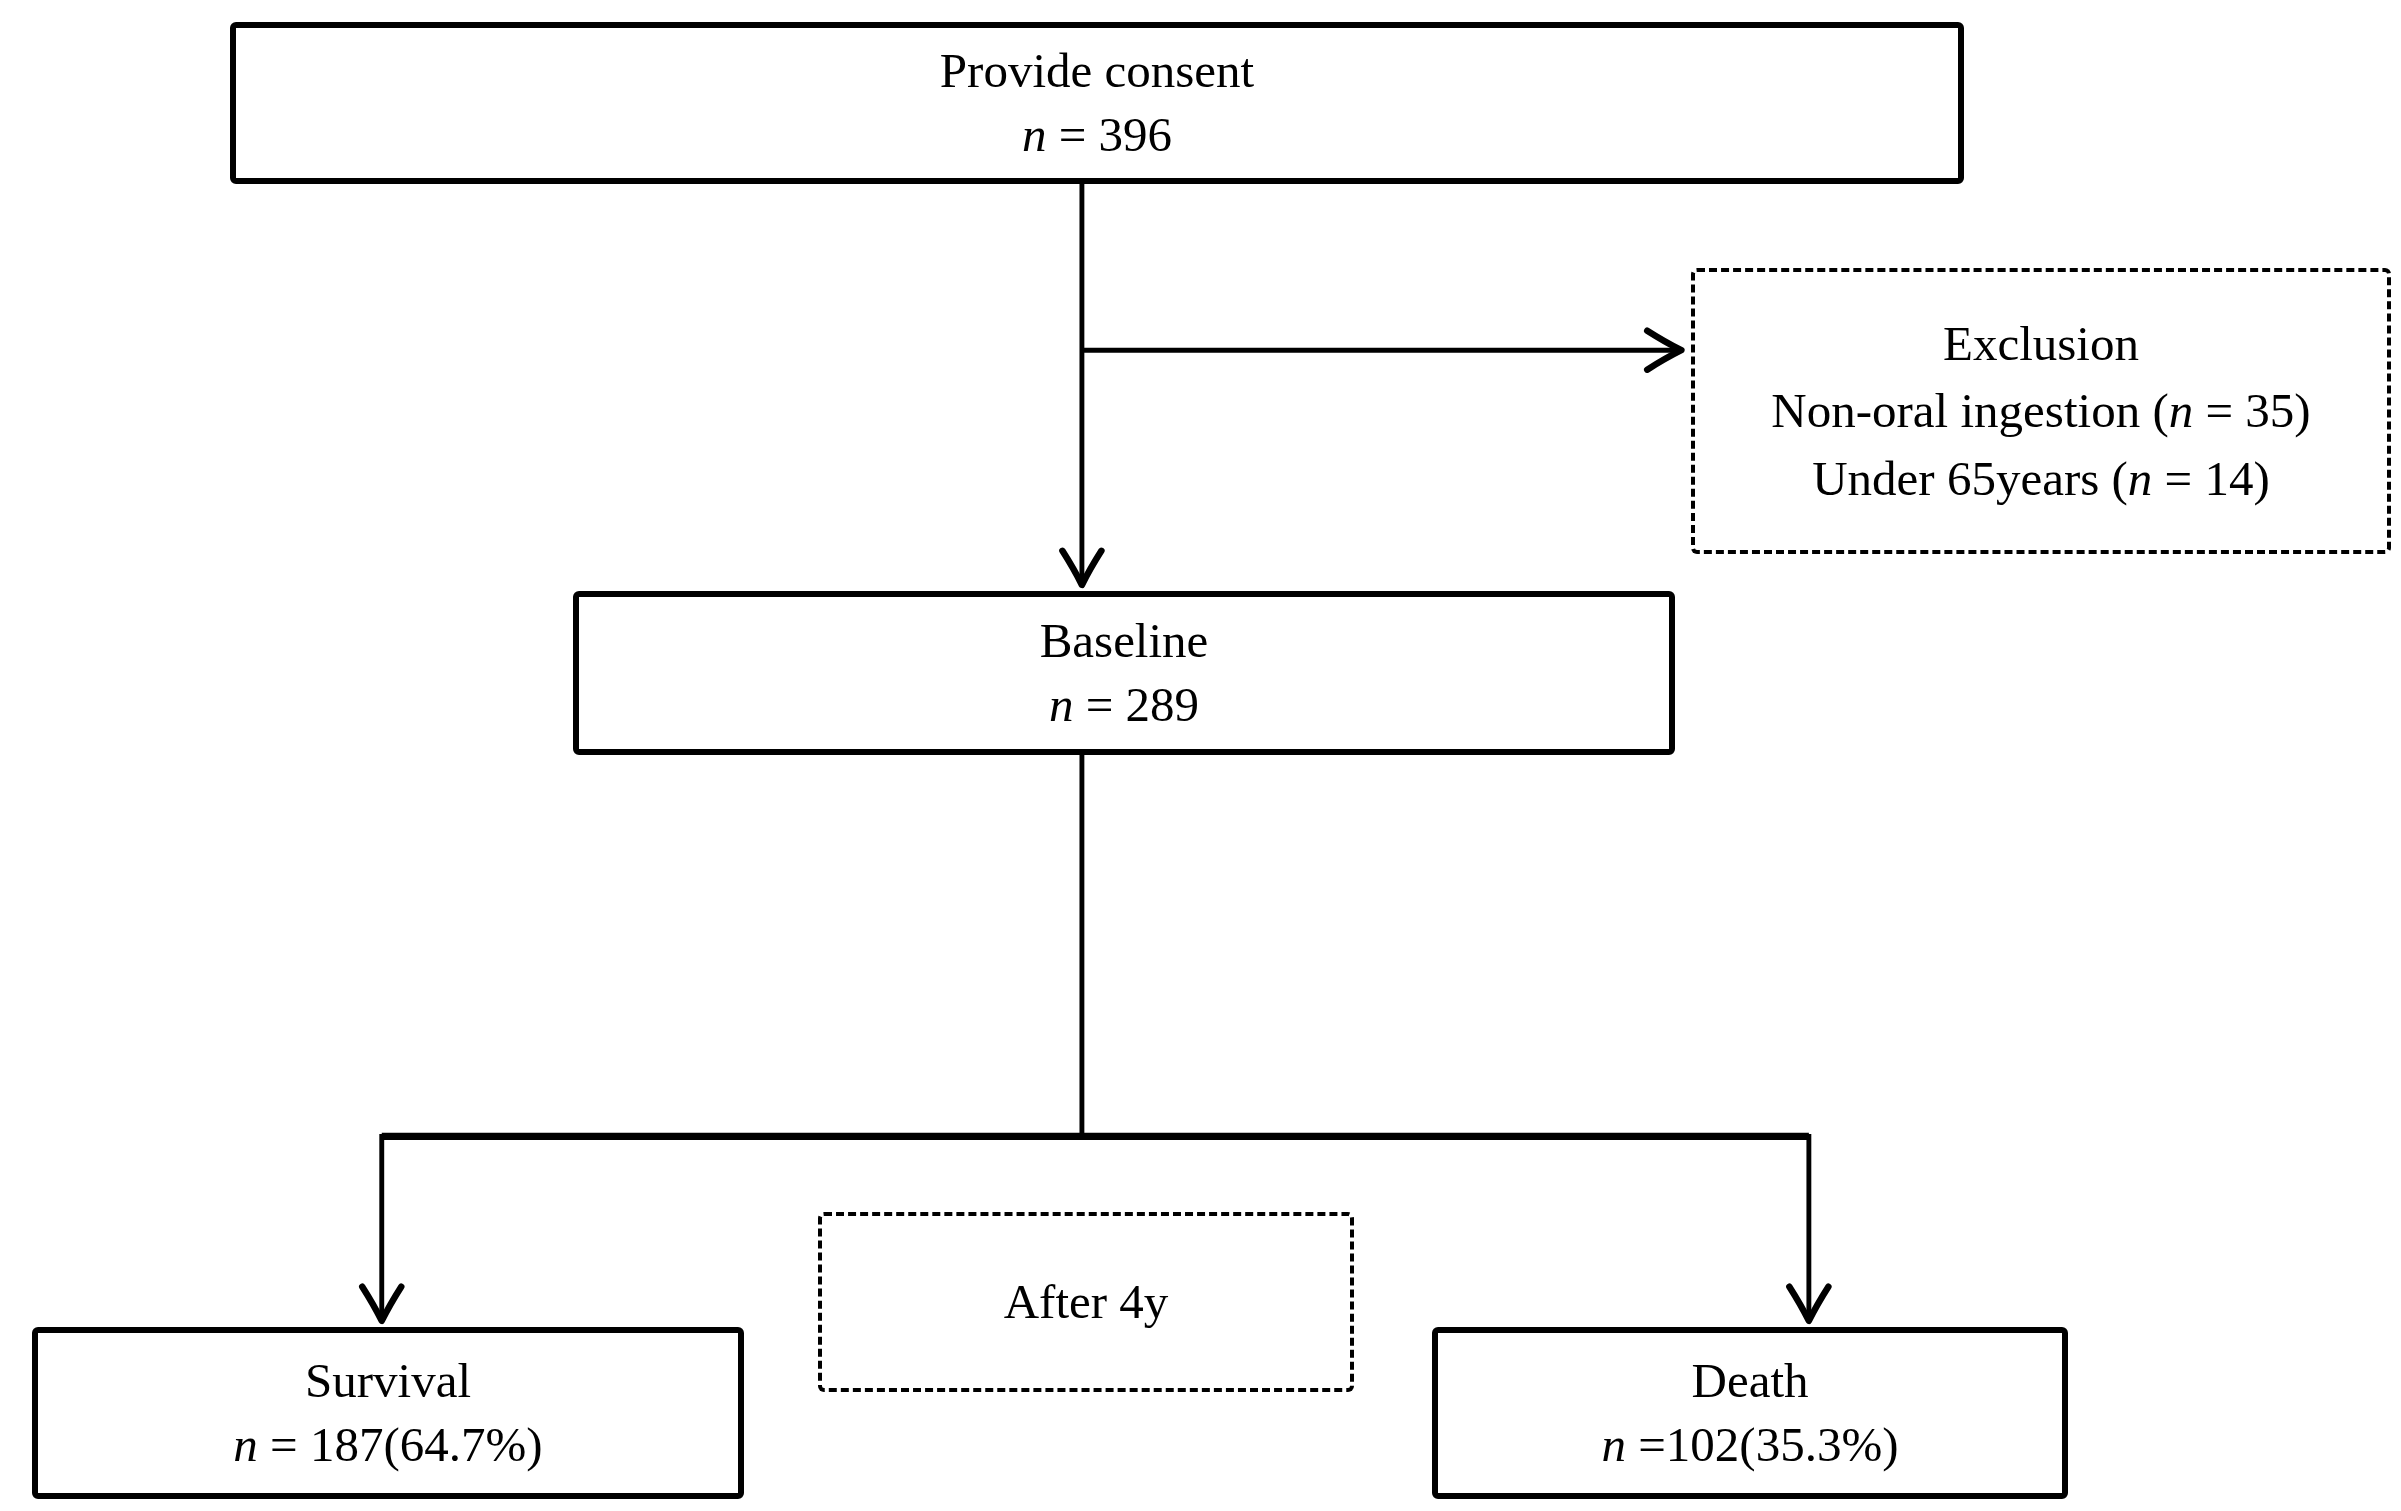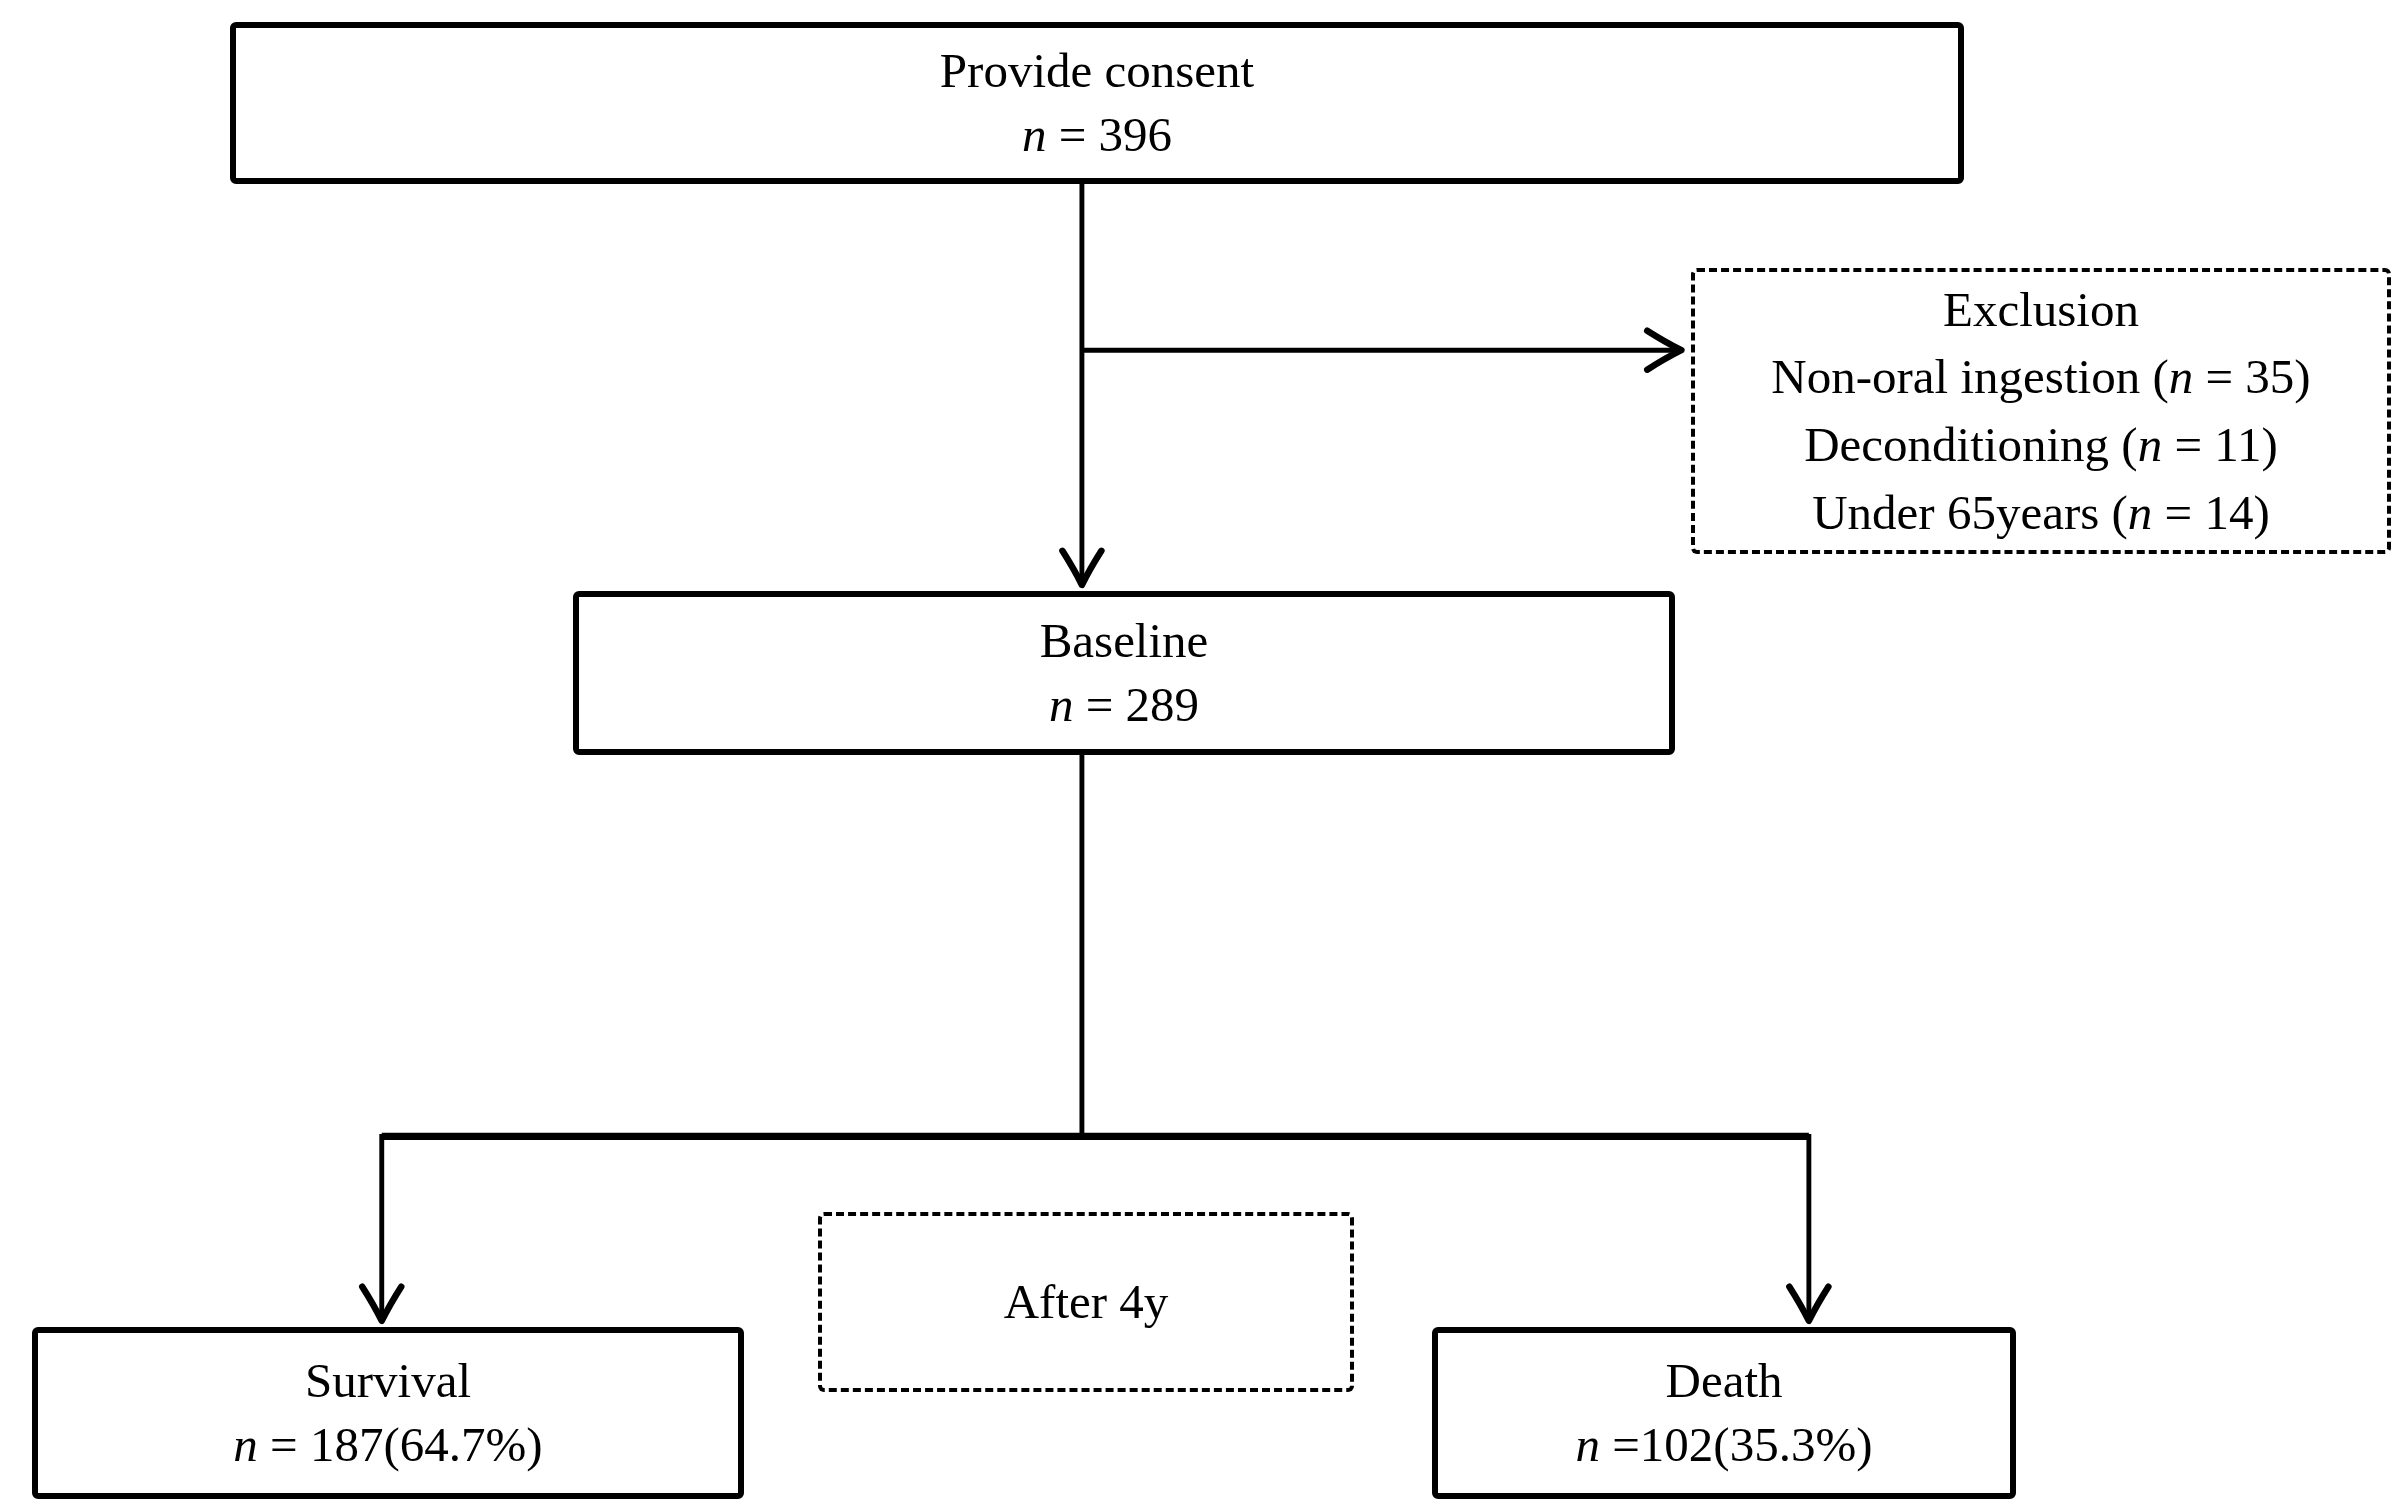--- a/index.html
+++ b/index.html
@@ -42,21 +42,21 @@
   .box.dashed { border: 4.1px dashed #000000; z-index: 0; }
   .box .bline { white-space: nowrap; }
   i { font-style: italic; }
 
   
   #box-consent  { left: 230px;  top: 22px;   width: 1734px; height: 162px; }
   #box-exclusion{ left: 1691px; top: 268px;  width: 700px;  height: 286px; line-height: 1.38; }
   #box-baseline { left: 573px;  top: 591px;  width: 1102px; height: 164px; }
   #box-after4y  { left: 818px; top: 1212px; width: 536px;  height: 180px; text-align: right; }
   #box-survival { left: 32px;   top: 1327px; width: 712px;  height: 172px; }
-  #box-death    { left: 1432px; top: 1327px; width: 584px;  height: 172px; }
+  #box-death    { left: 1432px; top: 1327px; width: 636px;  height: 172px; }
 </style>
 </head>
 <body>
 
 <div class="canvas">
 
   <svg class="connectors" viewBox="0 0 2956 1860" xmlns="http://www.w3.org/2000/svg" aria-hidden="true">
     <defs>
       <marker id="arrow" markerUnits="userSpaceOnUse" markerWidth="64" markerHeight="64" refX="50" refY="32" orient="auto">
         <path d="M8,8 Q30,22 50,32 Q30,42 8,56" fill="none" stroke="#000000" stroke-width="8" stroke-linecap="round" stroke-linejoin="round"></path>
@@ -77,21 +77,20 @@
   </svg>
 
   <div class="box solid" id="box-consent">
     <div class="bline">Provide consent</div>
     <div class="bline"><i>n</i><span> = 396</span></div>
   </div>
 
   <div class="box dashed" id="box-exclusion">
     <div class="bline">Exclusion</div>
     <div class="bline"><span>Non-oral ingestion (</span><i>n</i><span> = 35)</span></div>
-    <div class="bline"><span>Deconditioning (</span><i>n</i><span> = 11)</span></div>
     <div class="bline"><span>Under 65years (</span><i>n</i><span> = 14)</span></div>
   </div>
 
   <div class="box solid" id="box-baseline">
     <div class="bline">Baseline</div>
     <div class="bline"><i>n</i><span> = 289</span></div>
   </div>
 
   <div class="box dashed" id="box-after4y">
     <div class="bline">After 4y</div>

